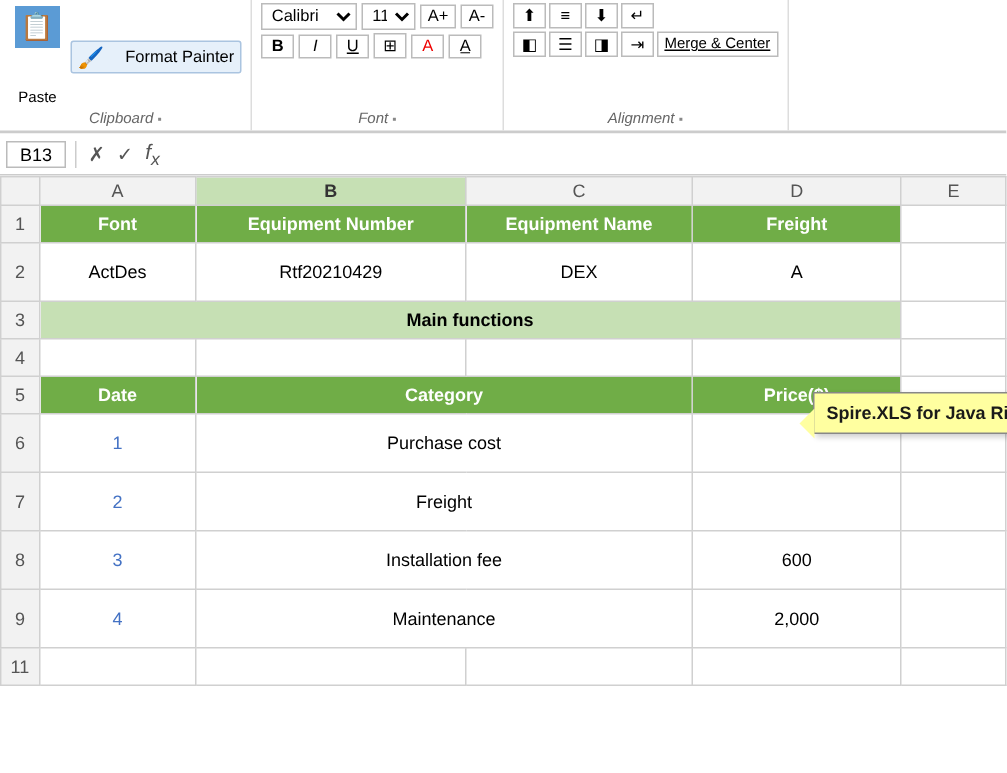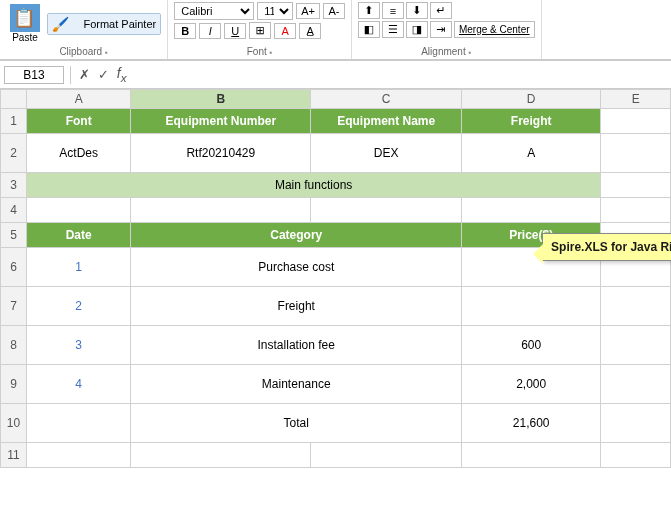--- a/index.html
+++ b/index.html
@@ -6,42 +6,42 @@
     body { font-family: 'Segoe UI', Arial, sans-serif; font-size: 12px; background: #fff; overflow: hidden; }
 
     .paste-btn { display: flex; flex-direction: column; align-items: center; cursor: pointer; padding: 2px 4px; }
 
     .format-painter { display: flex; align-items: center; gap: 4px; cursor: pointer; padding: 2px 4px; background: #e6f0fa; border: 1px solid #aac4e0; border-radius: 2px; }
 
     .font-btn { padding: 1px 4px; border: 1px solid #bbb; background: #fff; cursor: pointer; font-size: 11px; min-width: 22px; text-align: center; }
     .font-select { font-size: 11px; border: 1px solid #bbb; background: #fff; padding: 1px 2px; }
 
     .formula-bar { display: flex; align-items: center; border-bottom: 1px solid #ccc; background: #fff; padding: 2px 4px; gap: 4px; height: 28px; }
-    .cell-ref { border: 1px solid #bbb; padding: 1px 4px; font-size: 12px; width: 60px; text-align: center; }
+    .cell-ref { border: 1px solid #bbb; padding: 1px 4px; font-size: 12px; width: 40px; text-align: center; }
     .formula-divider { width: 1px; height: 18px; background: #ccc; margin: 0 2px; }
     .formula-icons { display: flex; align-items: center; gap: 4px; color: #555; }
     .formula-icon { cursor: pointer; font-size: 13px; padding: 0 2px; }
     .formula-input { flex: 1; border: none; outline: none; font-size: 12px; padding: 1px 4px; }
 
     
     .spreadsheet-container { overflow: auto; width: 100%; }
     table.sheet { border-collapse: collapse; width: 100%; }
     table.sheet th, table.sheet td { border: 1px solid #d0d0d0; font-size: 12px; }
 
     
     .col-header { background: #f2f2f2; text-align: center; color: #555; font-weight: normal; padding: 2px 4px; font-size: 11px; user-select: none; }
     .col-header.active { background: #c6e0b4; color: #333; font-weight: bold; }
     .row-header { background: #f2f2f2; text-align: center; color: #555; font-weight: normal; padding: 2px 4px; font-size: 11px; user-select: none; min-width: 22px; }
 
     
     .cell { padding: 12px 6px; min-width: 60px; position: relative; white-space: nowrap; }
     .cell-green-header { background: #70ad47; color: white; font-weight: bold; text-align: center; padding: 4px 6px; }
     .cell-number { color: #4472c4; text-align: center; }
     .cell-center { text-align: center; }
-    .cell-merged-main { background: #c6e0b4; text-align: center; font-weight: normal; padding: 4px; }
+    .cell-merged-main { background: #c6e0b4; text-align: center; font-weight: bold; padding: 4px; }
 
     
     .comment-box {
       position: absolute;
       background: #ffffa0;
       border: 1px solid #888;
       padding: 6px 8px;
       font-size: 12px;
       font-weight: bold;
       color: #1a1a1a;
@@ -56,54 +56,54 @@
       left: -20px;
       top: 10px;
       border: 10px solid transparent;
       border-right-color: #ffffa0;
     }
 
     .ribbon-outer { display: flex; border-bottom: 2px solid #ccc; }
     .ribbon-groups { display: flex; align-items: stretch; flex: 1; }
     .ribbon-group { display: flex; flex-direction: column; align-items: center; padding: 2px 6px 2px 6px; border-right: 1px solid #ddd; }
     .ribbon-group-top { display: flex; align-items: center; gap: 3px; flex: 1; }
-    .ribbon-group-bottom { font-size: 10px; color: #666; text-align: left; padding-top: 1px; }
+    .ribbon-group-bottom { font-size: 10px; color: #666; text-align: left; padding-top: 1px; font-style: italic; }
     .dialog-launcher { font-size: 8px; color: #888; cursor: pointer; }
   </style>
 </head>
 <body>
 
 <div class="ribbon-outer">
   <div class="ribbon-groups">
 
     <div class="ribbon-group">
       <div class="ribbon-group-top">
         <div class="paste-btn">
           <div style="display:flex;flex-direction:column;align-items:center;">
             <div style="width:30px;height:28px;background:#5b9bd5;display:flex;align-items:center;justify-content:center;color:white;font-size:18px;">📋</div>
-            <span style="font-size:10px;">Paste</span>
+            <span style="font-size:10px;margin-top:28px;">Paste</span>
           </div>
         </div>
         <div style="display:flex;flex-direction:column;gap:2px;">
           <div class="format-painter">
             <span style="color:#5b9bd5;font-size:14px;">🖌️</span>
             <span style="font-size:11px;margin-left:10px;">Format Painter</span>
           </div>
         </div>
       </div>
       <div class="ribbon-group-bottom">
         <span>Clipboard</span>
         <span class="dialog-launcher">▪</span>
       </div>
     </div>
 
     <div class="ribbon-group">
       <div class="ribbon-group-top" style="flex-direction:column;gap:2px;align-items:flex-start;">
         <div style="display:flex;gap:3px;align-items:center;">
-          <select class="font-select" style="width:80px;">
+          <select class="font-select" style="width:64px;">
             <option>Calibri</option>
           </select>
           <select class="font-select" style="width:36px;">
             <option>11</option>
           </select>
           <button class="font-btn">A+</button>
           <button class="font-btn">A-</button>
         </div>
         <div style="display:flex;gap:3px;align-items:center;">
           <button class="font-btn" style="font-weight:bold;">B</button>
@@ -250,27 +250,20 @@
       </tr>
 
       <tr>
         <td class="row-header">9</td>
         <td class="cell cell-number">4</td>
         <td class="cell cell-center" colspan="2">Maintenance</td>
         <td class="cell cell-center">2,000</td>
         <td class="cell"></td>
       </tr>
 
-      <tr>
-        <td class="row-header">10</td>
-        <td class="cell"></td>
-        <td class="cell cell-center" colspan="2">Total</td>
-        <td class="cell cell-center">21,600</td>
-        <td class="cell"></td>
-      </tr>
 
       <tr>
         <td class="row-header">11</td>
         <td class="cell"></td>
         <td class="cell"></td>
         <td class="cell"></td>
         <td class="cell"></td>
         <td class="cell"></td>
       </tr>
     </tbody>

